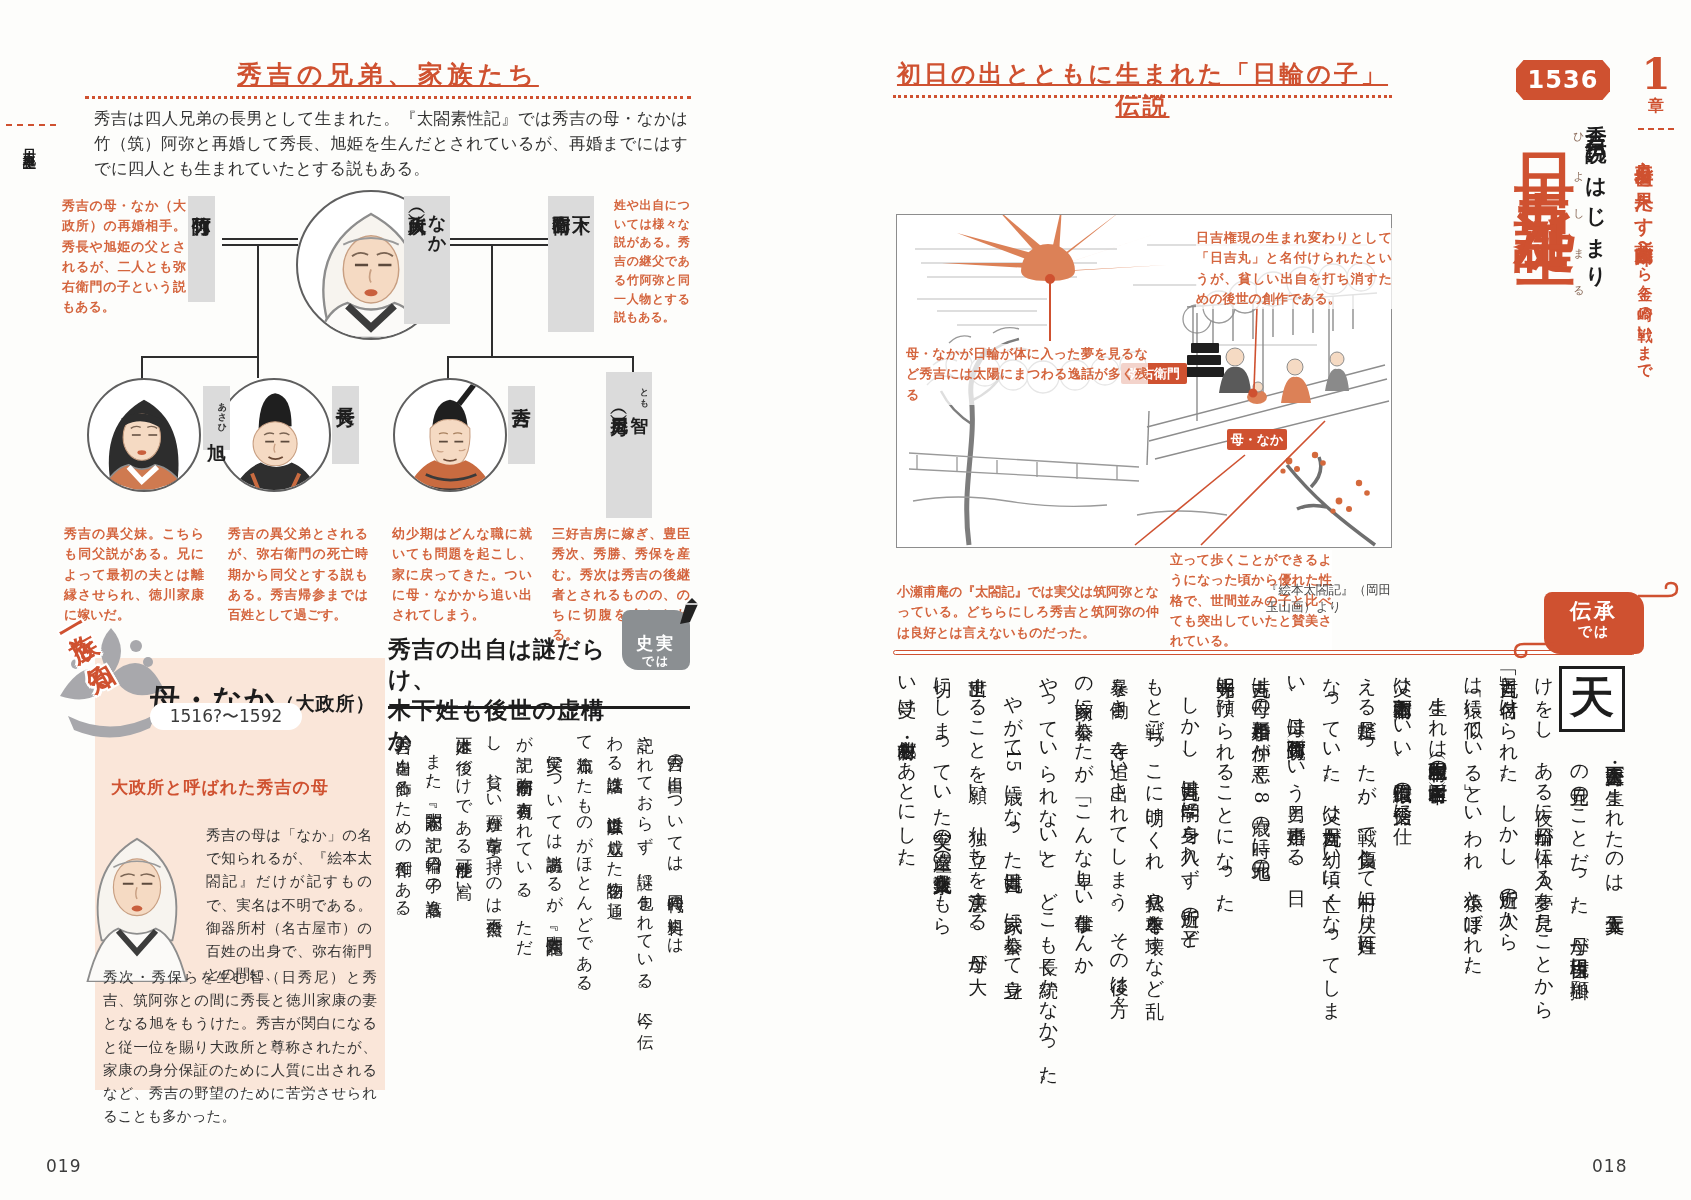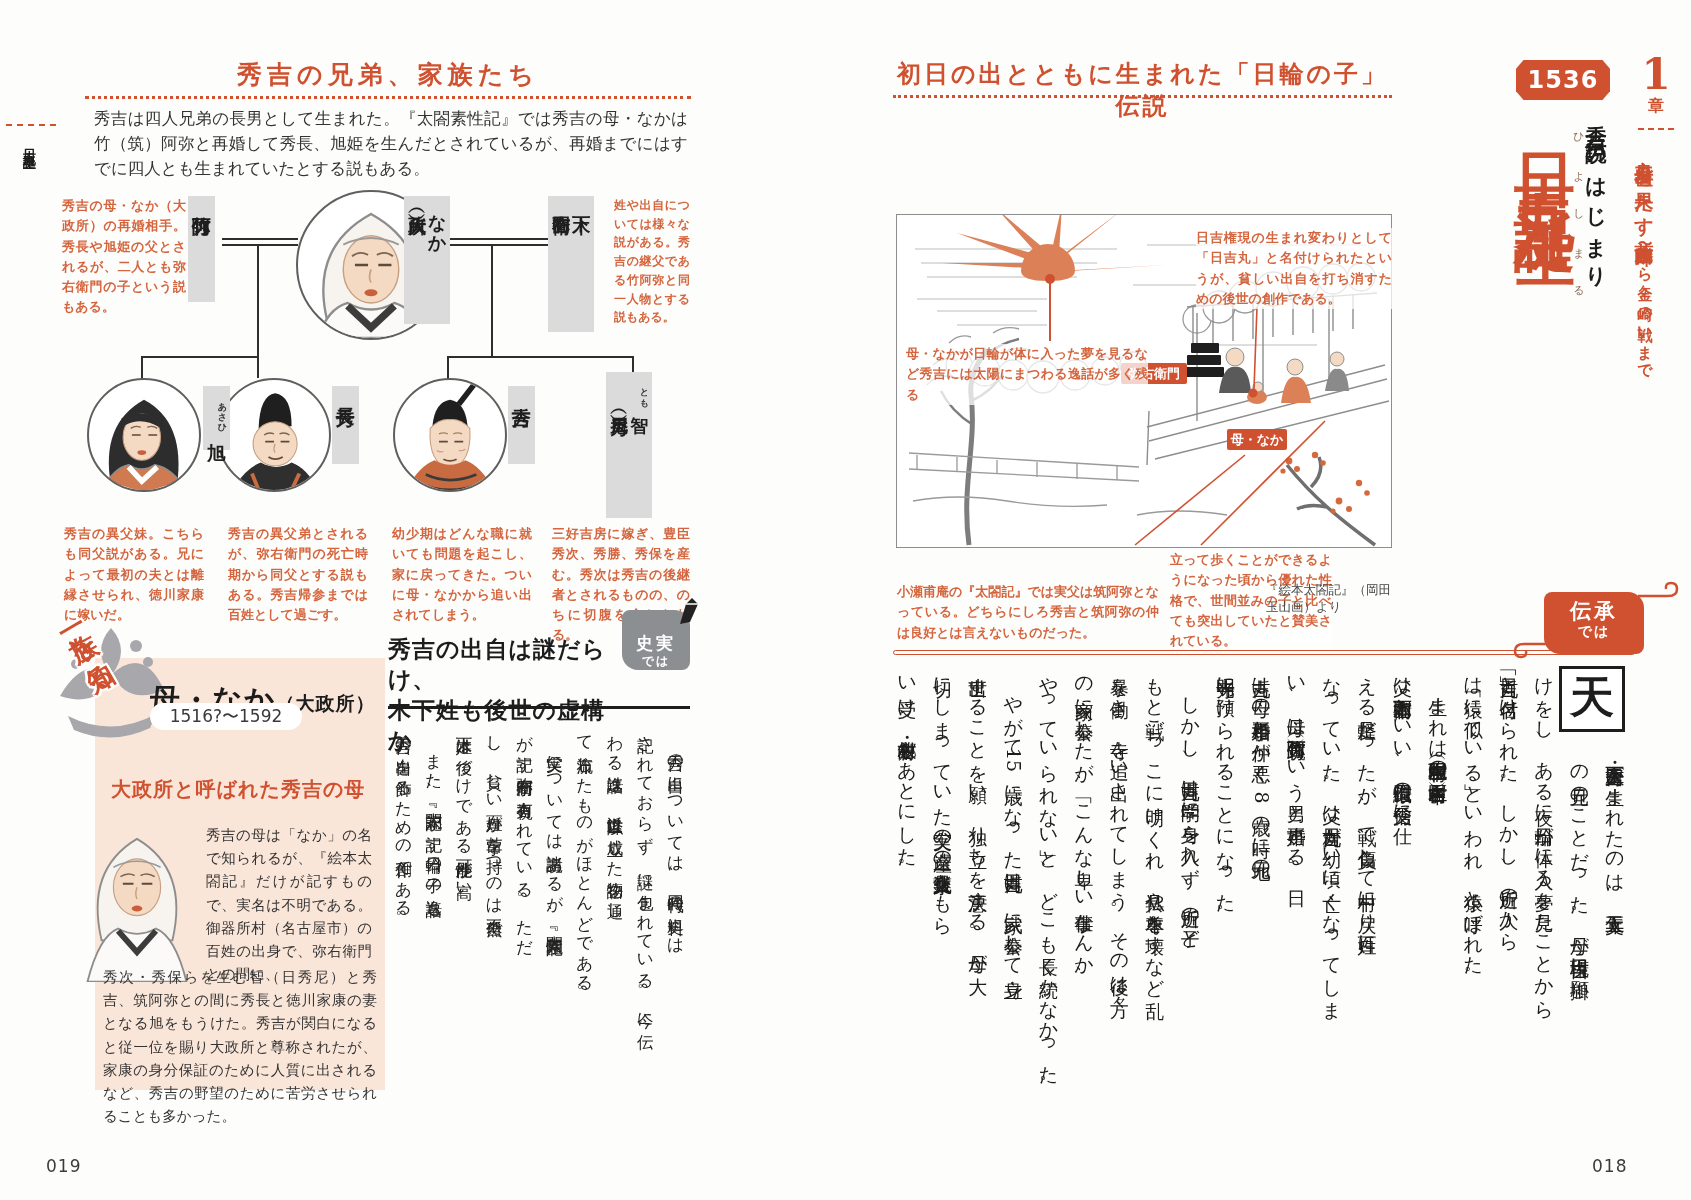--- a/index.html
+++ b/index.html
@@ -3,38 +3,38 @@
 <meta charset="utf-8">
 <style>
   html,body{margin:0;padding:0;background:#e8e8e8;}
   .canvas{position:relative;width:1691px;height:1200px;background:#fdfdfb;overflow:hidden;
           font-family:"DejaVu Sans",sans-serif;color:#2e2e2e;}
   .abs{position:absolute;}
   .vtext{writing-mode:vertical-rl;}
   .prel{white-space:pre-line;}
   .center{text-align:center;}
   
-  .sec-title{font-weight:700;font-size:25px;letter-spacing:5px;color:#cf5130;}
+  .sec-title{font-weight:700;font-size:25px;letter-spacing:5px;color:#cf5130;text-decoration:underline;}
   .dotted{border-bottom:3px dotted #cf5130;height:0;}
   .body-txt{font-size:16.5px;line-height:1.52;text-align:justify;color:#333;}
   
   .gbox{background:#dbdbdb;writing-mode:vertical-rl;text-orientation:upright;font-weight:700;
         color:#1e1e1e;line-height:1.12;padding:6px 3px;font-size:19px;display:flex;}
   .gname{display:block;}
   .gfuri{display:block;font-size:9px;font-weight:600;color:#333;margin-top:4px;}
   .pframe{border-radius:50%;overflow:hidden;border:2px solid #5f5f5f;background:#fff;}
   .tline{background:#2e2e2e;}
   .dline{border-top:2px solid #2e2e2e;border-bottom:2px solid #2e2e2e;height:4px;}
   .oann{color:#d4653e;font-size:13px;line-height:1.56;font-weight:600;text-align:justify;}
   
   .panel{background:#fae6d9;}
   .p-title{font-family:"DejaVu Serif",serif;font-weight:900;font-size:30px;color:#1c1c1c;letter-spacing:1px;}
   .p-suffix{font-size:19px;font-weight:700;}
   .pill{background:#fff;border-radius:14px;font-size:17px;color:#3a3a3a;text-align:center;line-height:27px;}
-  .p-sub{color:#cf5130;font-weight:800;font-size:20px;letter-spacing:1px;}
+  .p-sub{color:#cf5130;font-weight:800;font-size:17px;letter-spacing:1px;}
   .p-body{font-size:14.5px;line-height:1.6;text-align:justify;color:#333;}
   
   .fact-h{font-weight:900;font-size:23px;line-height:1.32;color:#1d1d1d;letter-spacing:1px;}
   .vcols{display:flex;flex-direction:row-reverse;justify-content:space-between;}
   .fcol{writing-mode:vertical-rl;font-size:16.5px;line-height:30px;width:30px;letter-spacing:1px;color:#222;}
   .lcol{writing-mode:vertical-rl;font-family:"DejaVu Serif",serif;font-size:19px;line-height:34px;width:34px;color:#1c1c1c;}
   .lcol.ind{margin-top:88px;}
   .badge{background:#cf5130;color:#fff;text-align:center;}
   .ribbon{border-radius:8px 16px 8px 16px;}
   .rb1{font-size:21px;font-weight:800;letter-spacing:3px;line-height:1.1;padding-top:8px;}

